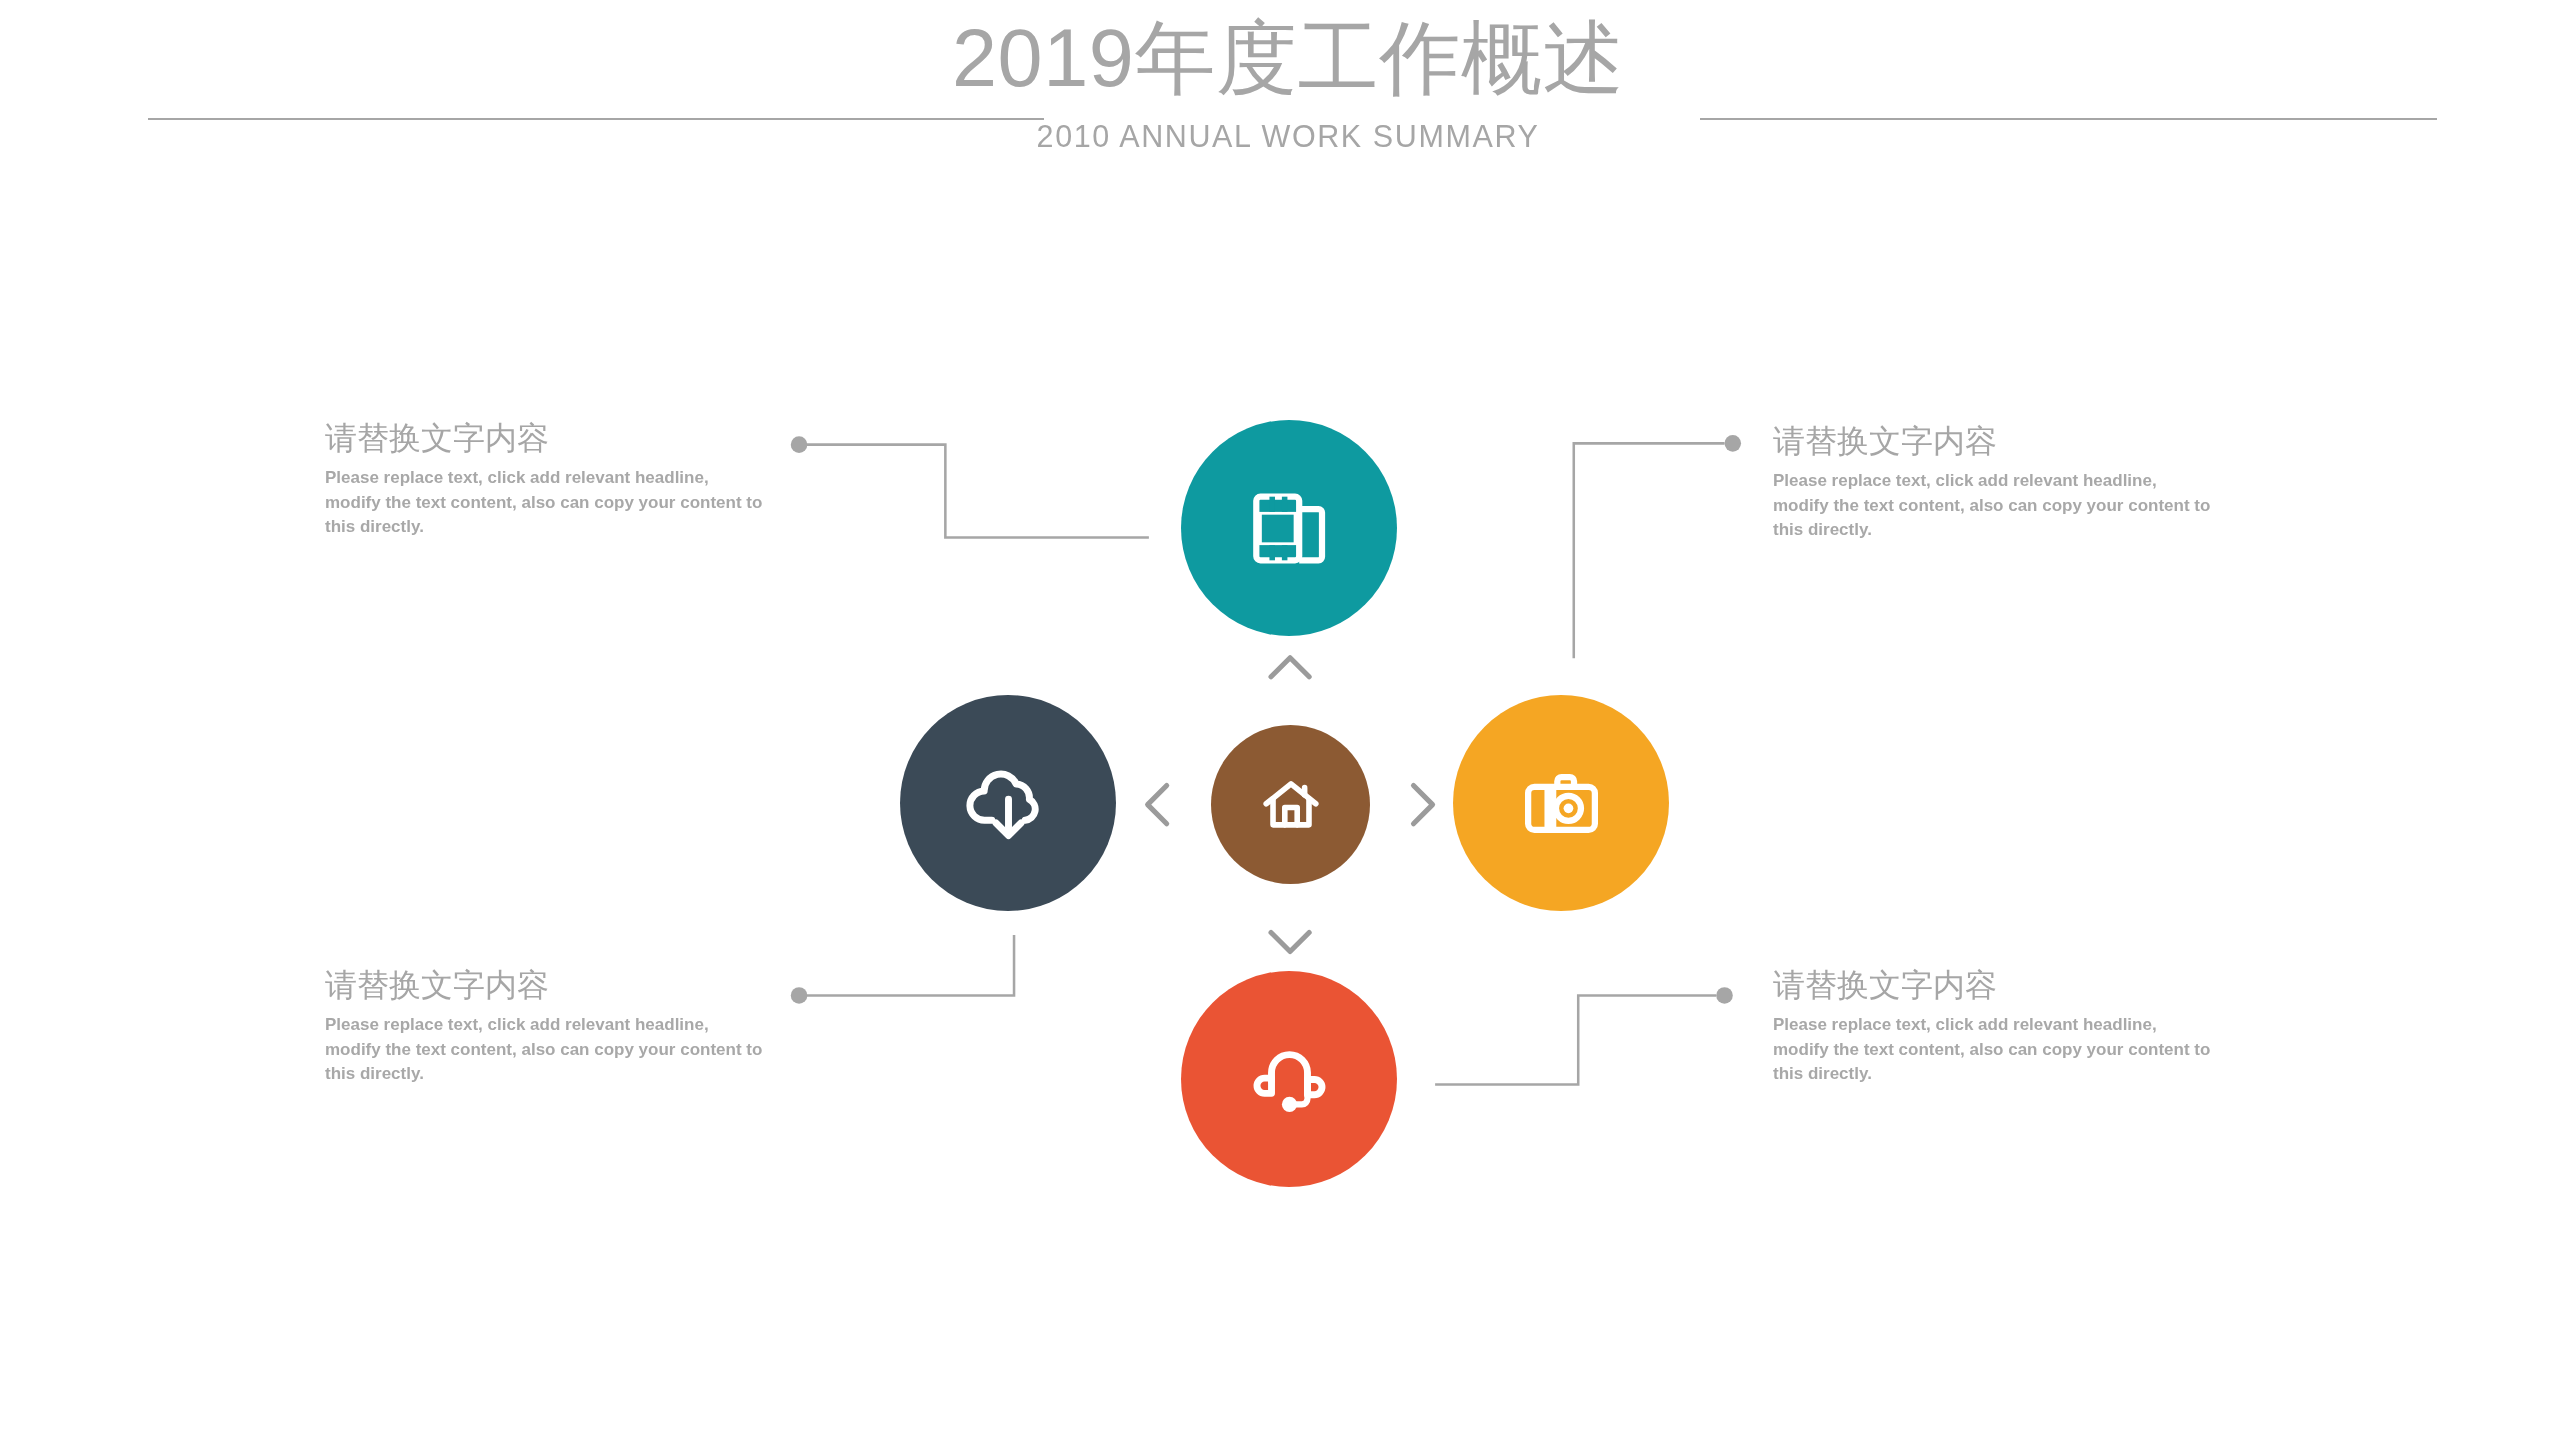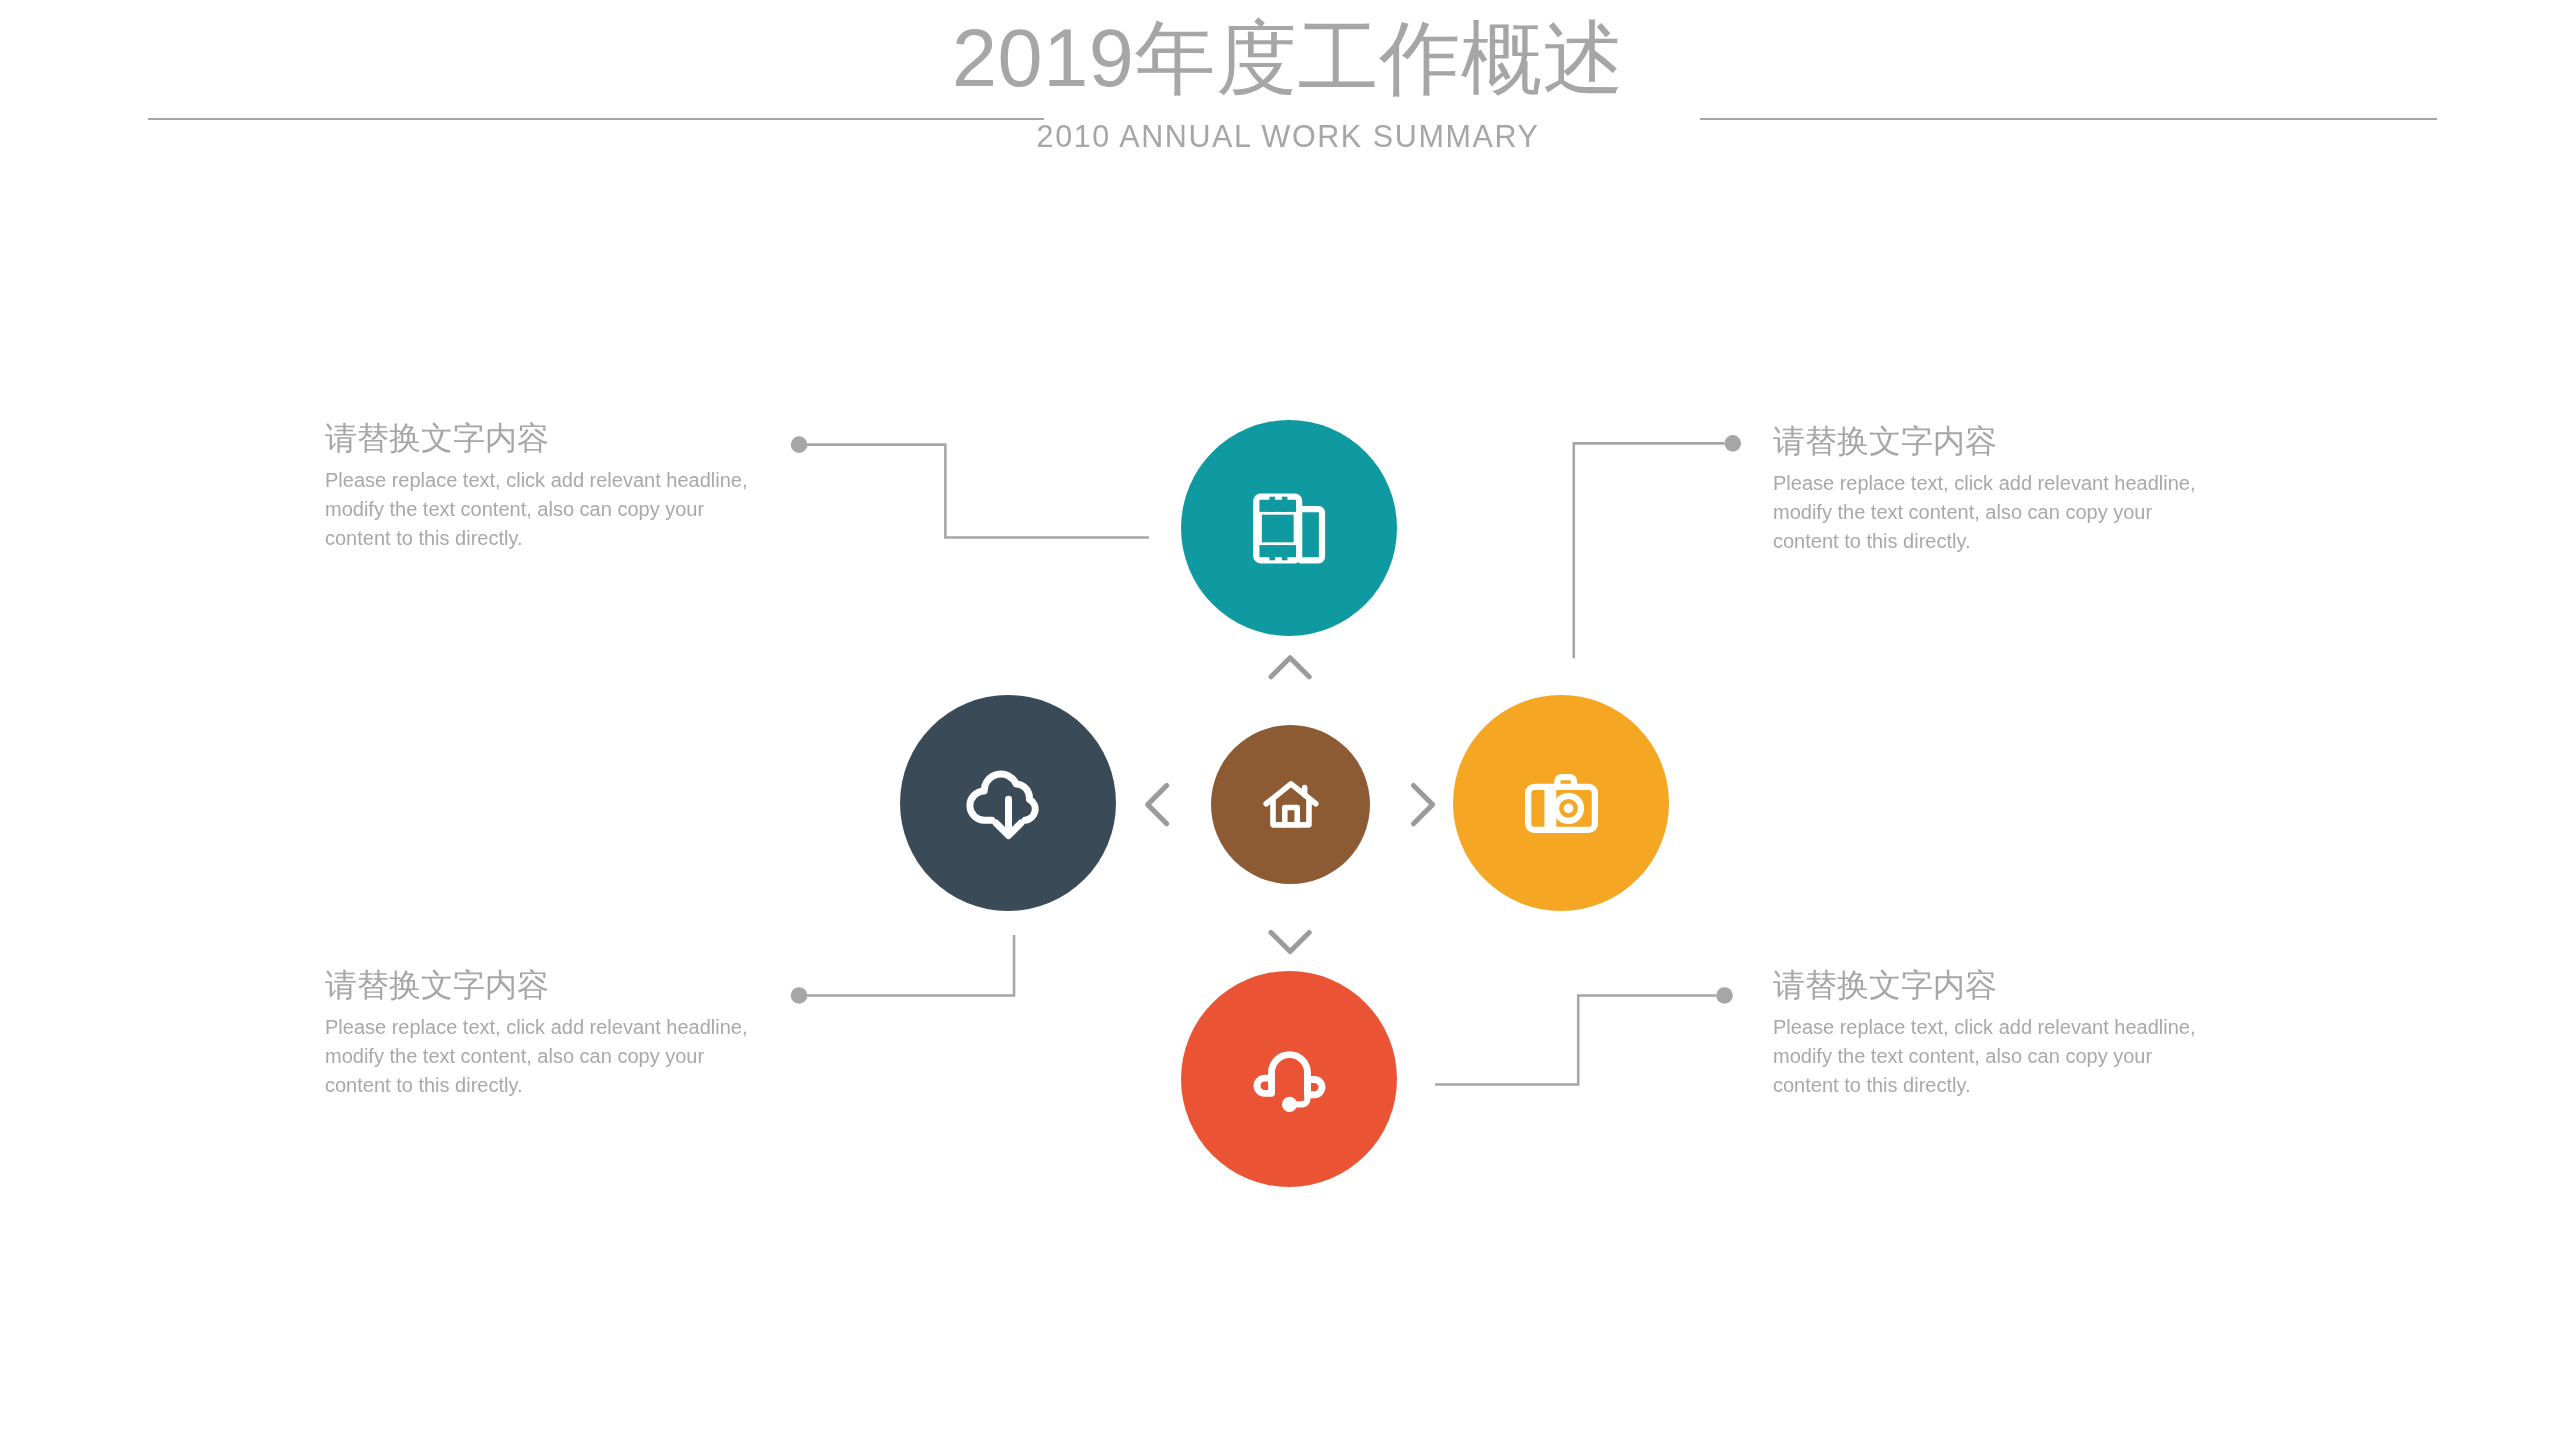--- a/index.html
+++ b/index.html
@@ -104,24 +104,24 @@
   }
   .tb-heading {
     font-size: 32px;
     line-height: 1.15;
     color: #a6a6a6;
     font-weight: 400;
     margin: 0 0 9px 0;
     white-space: nowrap;
   }
   .tb-body {
-    font-size: 20px;
+    font-size: 17px;
     line-height: 1.46;
     color: #a8a8a8;
-    font-weight: 400;
+    font-weight: 700;
     margin: 0;
   }
 
   .tb-top-left     { left: 321px;  top: 420px; }
   .tb-top-right    { left: 1769px; top: 423px; }
   .tb-bottom-left  { left: 321px;  top: 967px; }
   .tb-bottom-right { left: 1769px; top: 967px; }
 </style>
 </head>
 <body>

